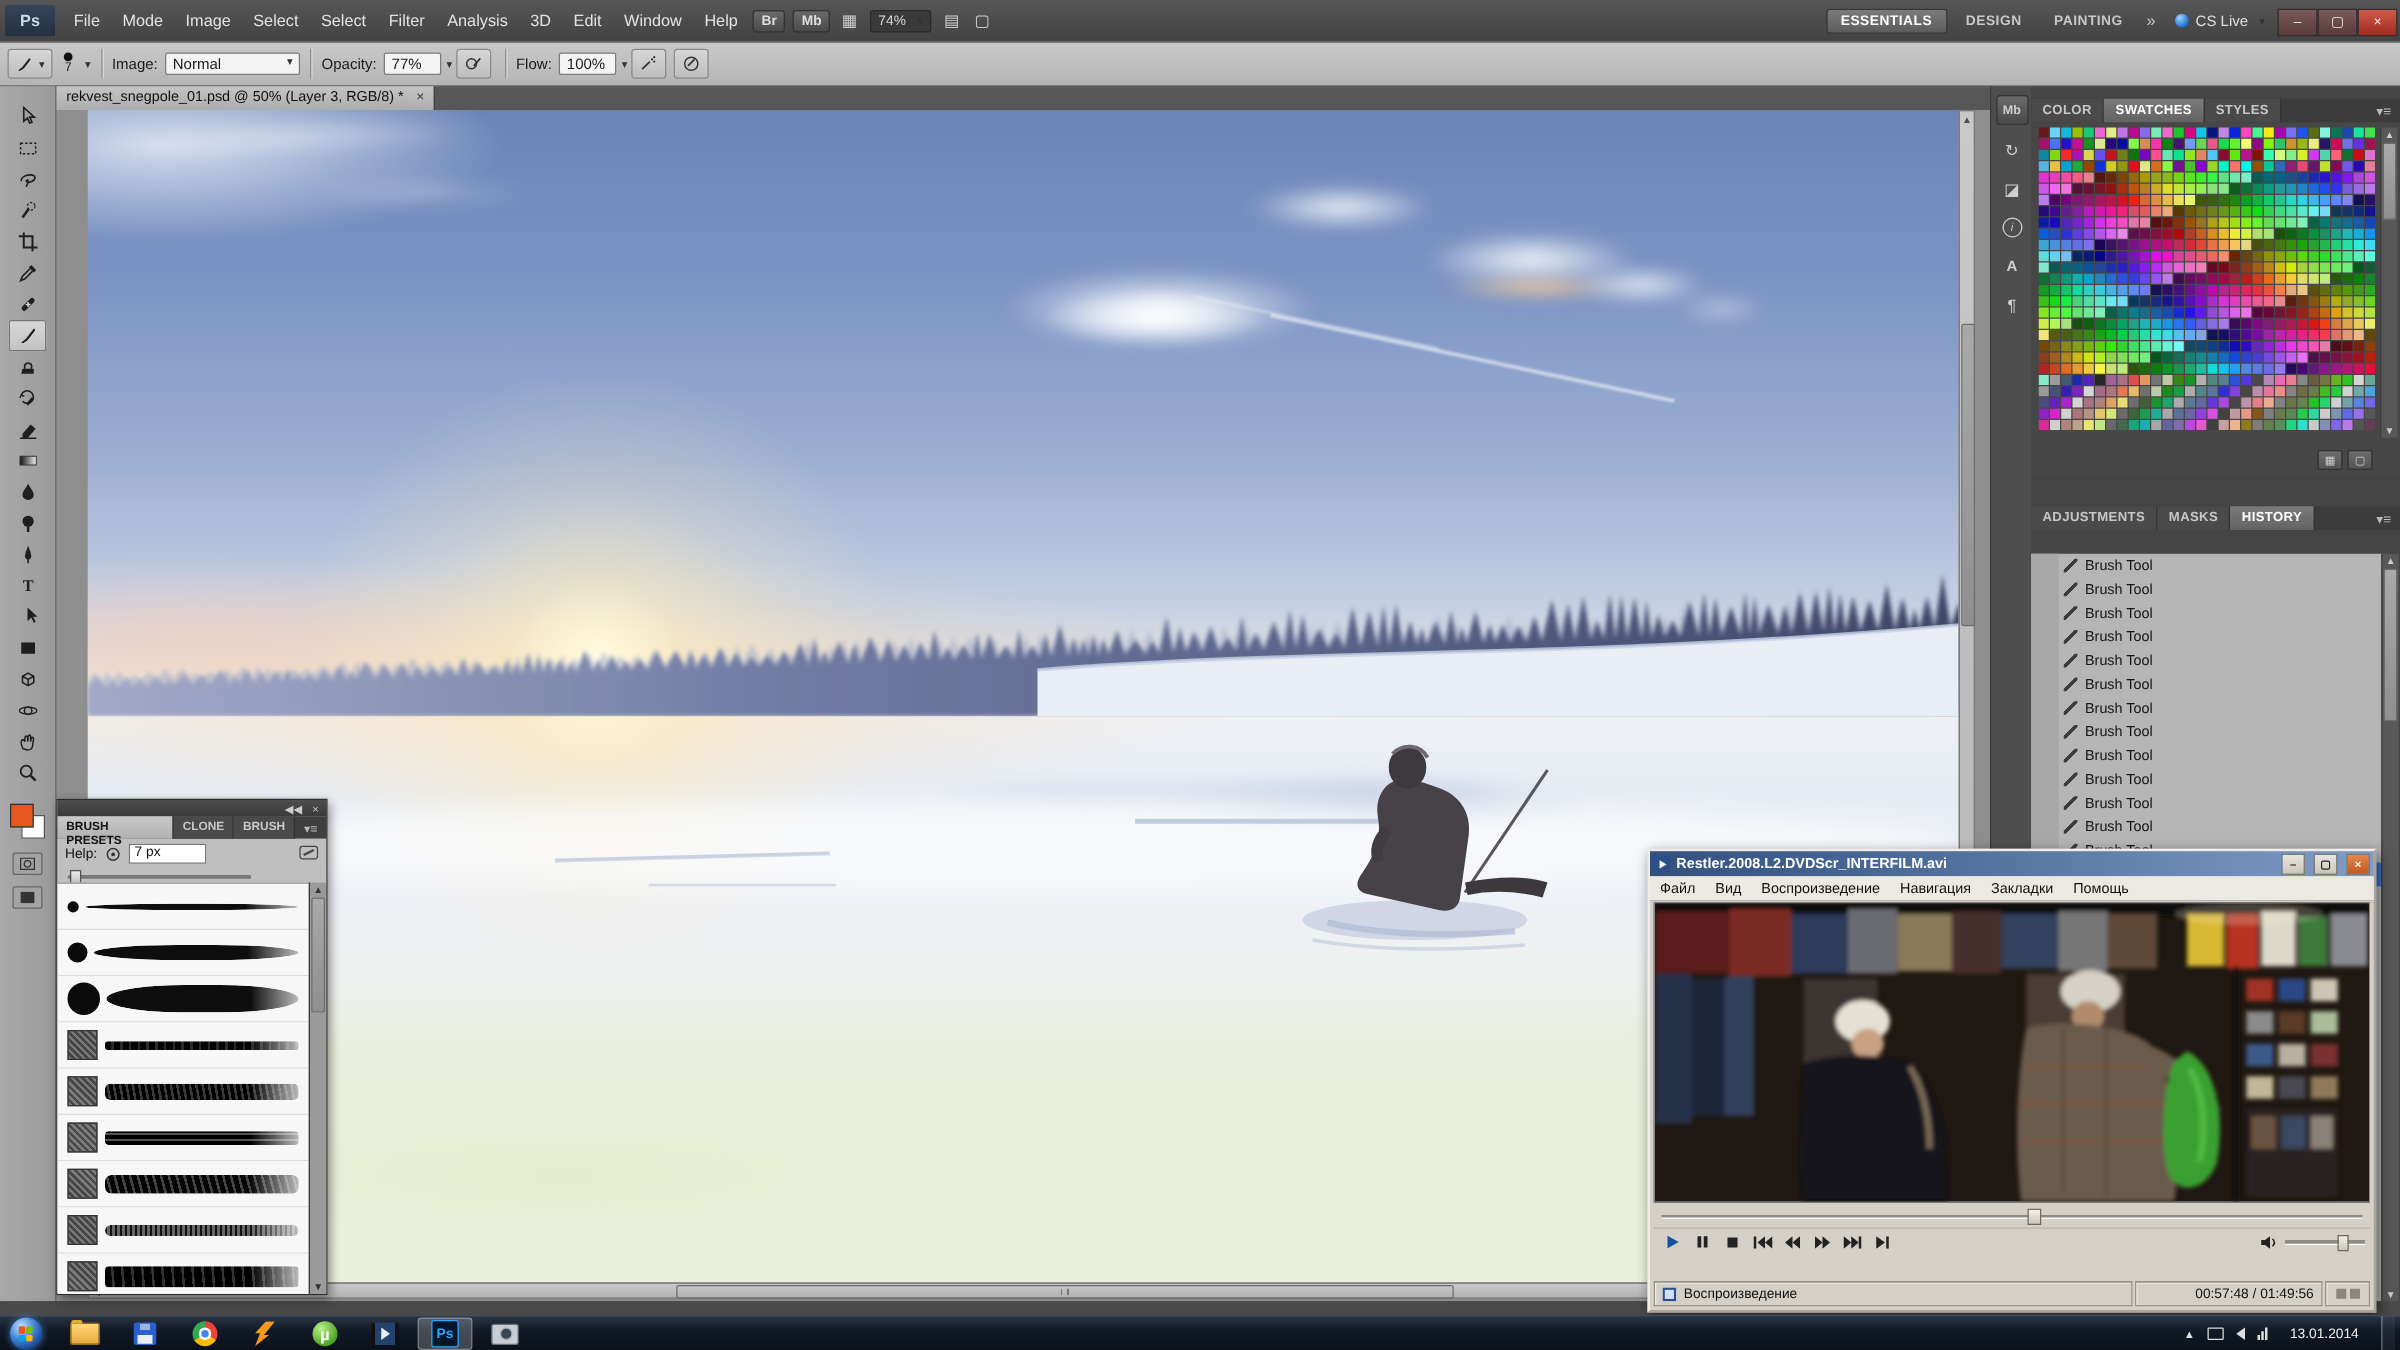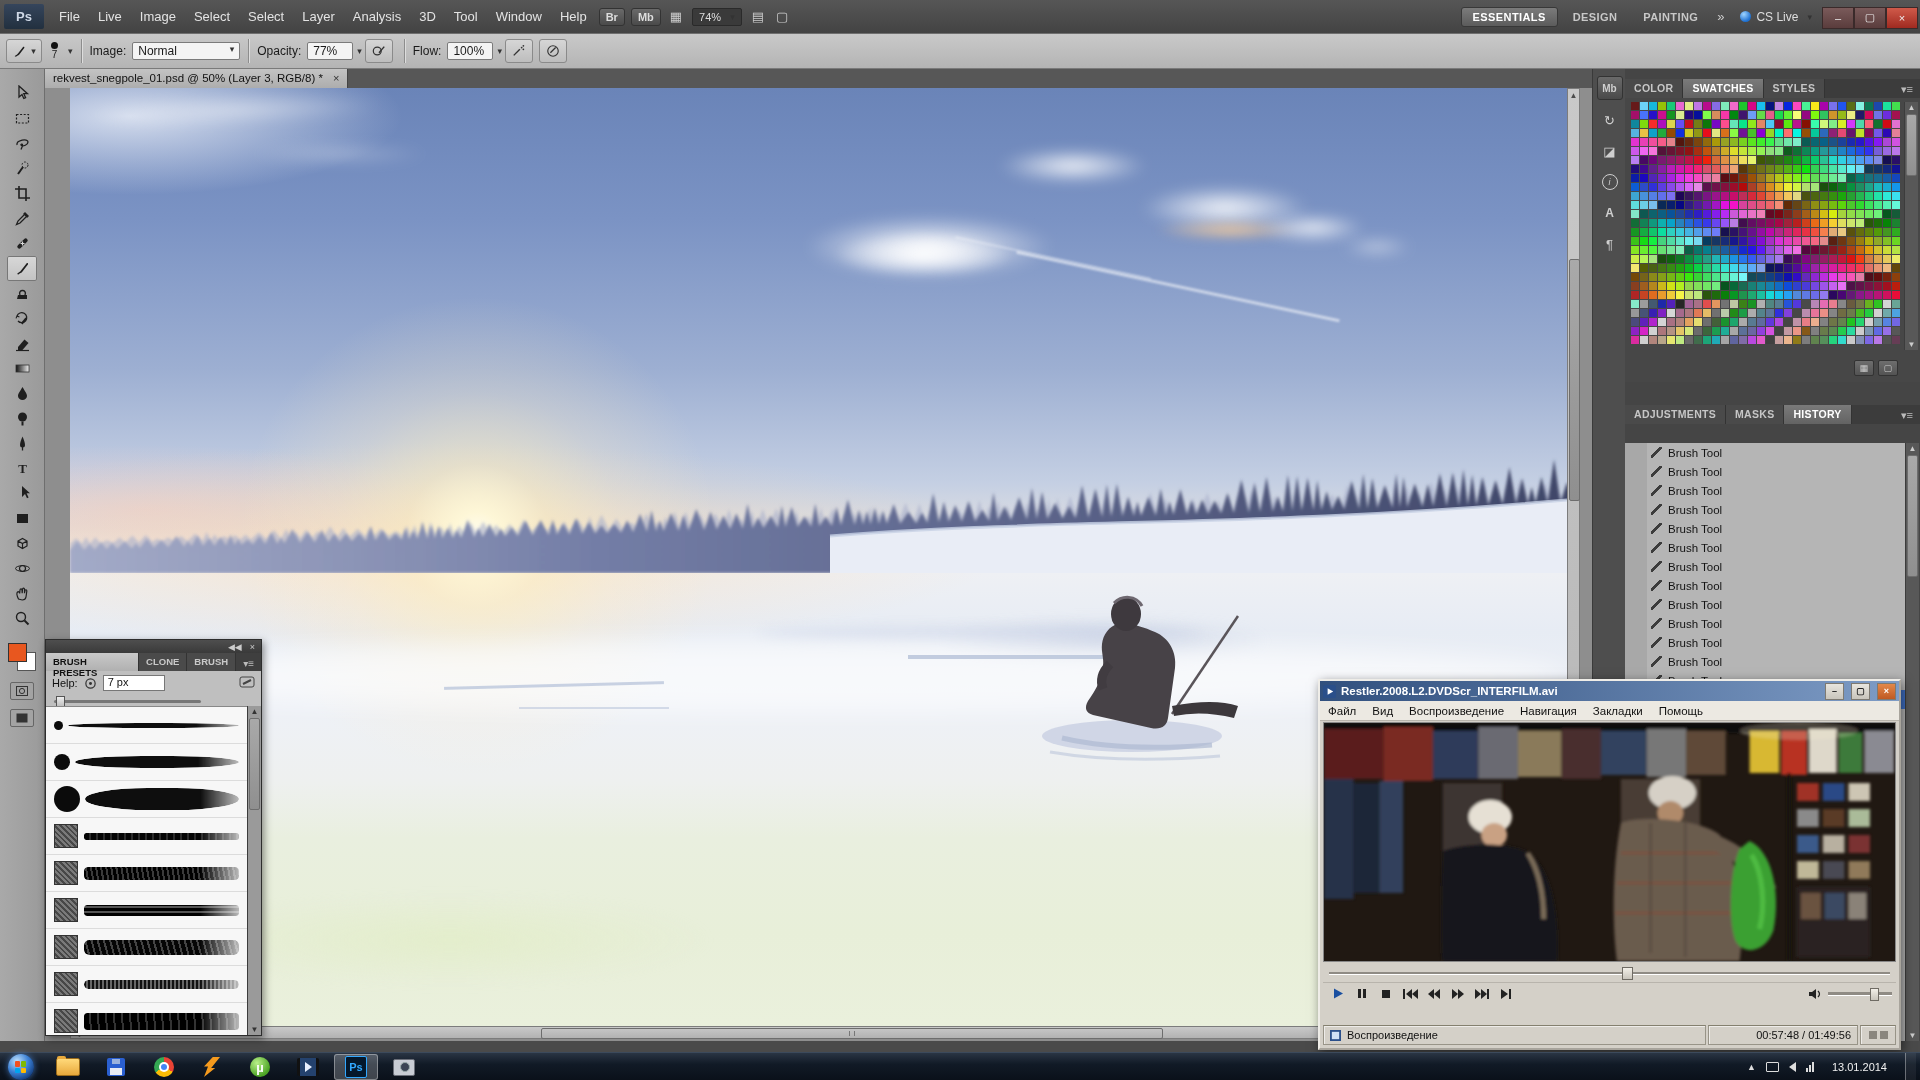--- a/index.html
+++ b/index.html
@@ -165,28 +165,28 @@
   #showdesk{width:10px;height:28px;border-left:1px solid rgba(255,255,255,.35);background:rgba(255,255,255,.06);}
   #bottomstrip{left:0;top:1041px;width:1920px;height:11px;background:#4a4a4a;z-index:2;}
 </style>
 </head>
 <body>
 
 <div class="abs" id="menubar">
   <div id="pslogo">Ps</div>
   <div style="display:flex">
       <div class="menu-item">File</div>
-      <div class="menu-item">Live</div>
+      <div class="menu-item">Mode</div>
       <div class="menu-item">Image</div>
       <div class="menu-item">Select</div>
       <div class="menu-item">Select</div>
-      <div class="menu-item">Layer</div>
+      <div class="menu-item">Filter</div>
       <div class="menu-item">Analysis</div>
       <div class="menu-item">3D</div>
-      <div class="menu-item">Tool</div>
+      <div class="menu-item">Edit</div>
       <div class="menu-item">Window</div>
       <div class="menu-item">Help</div>
     </div>
   <span class="appbar-btn">Br</span>
   <span class="appbar-btn">Mb</span>
   <span class="appbar-ic">▦</span>
   <span id="zoombox">
       <span>74%</span>
       <span class="dd">▾</span>
     </span>

